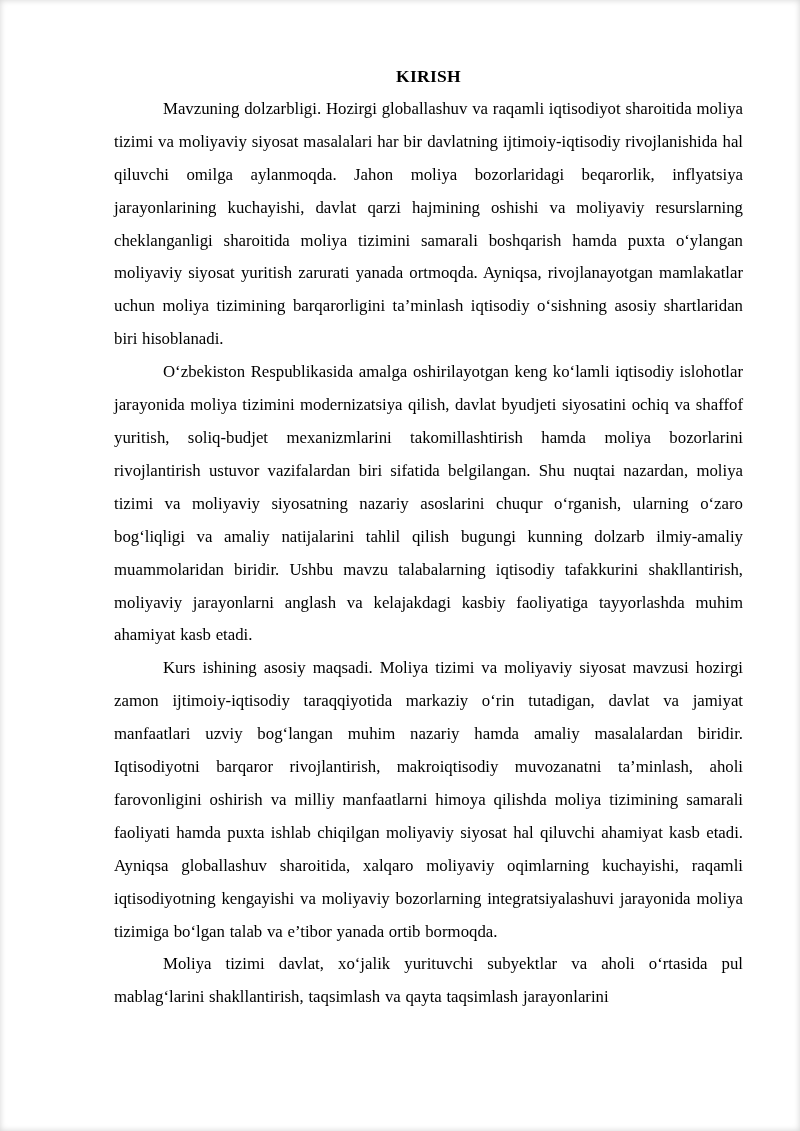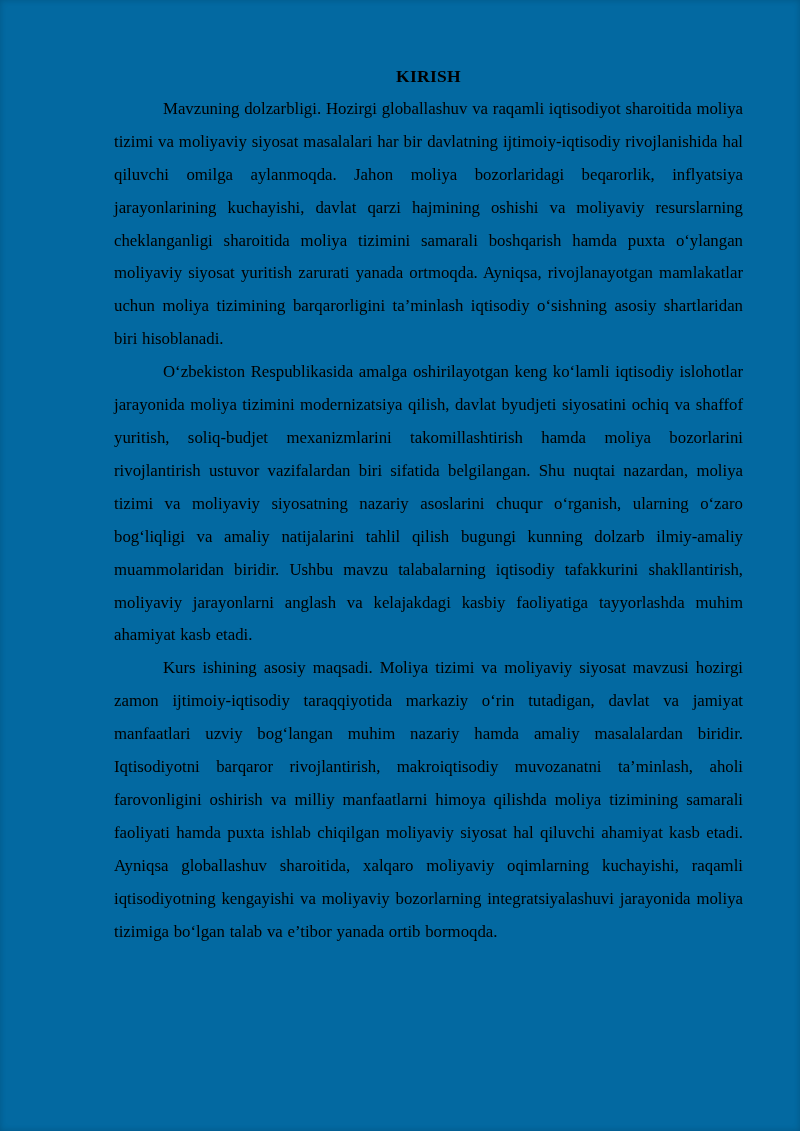--- a/index.html
+++ b/index.html
@@ -5,21 +5,21 @@
   html, body {
     margin: 0;
     padding: 0;
     background: #e9e9e9;
   }
   .page {
     position: relative;
     width: 800px;
     height: 1131px;
     margin: 0 auto;
-    background: #0369a1;
+    background: #ffffff;
     box-sizing: border-box;
     padding: 60px 57px 40px 114px;
     box-shadow: inset 0 0 6px rgba(0,0,0,0.18);
     overflow: hidden;
     font-family: "Liberation Serif", "DejaVu Serif", serif;
     font-size: 16.8px;
     line-height: 32.9px;
     color: #000000;
   }
   .doc-title {
@@ -45,13 +45,14 @@
 
 <div class="page">
   <h1 class="doc-title">KIRISH</h1>
 
   <p class="para"><span class="lead">Mavzuning dolzarbligi</span><span>. Hozirgi globallashuv va raqamli iqtisodiyot sharoitida moliya tizimi va moliyaviy siyosat masalalari har bir davlatning ijtimoiy-iqtisodiy rivojlanishida hal qiluvchi omilga aylanmoqda. Jahon moliya bozorlaridagi beqarorlik, inflyatsiya jarayonlarining kuchayishi, davlat qarzi hajmining oshishi va moliyaviy resurslarning cheklanganligi sharoitida moliya tizimini samarali boshqarish hamda puxta oʻylangan moliyaviy siyosat yuritish zarurati yanada ortmoqda. Ayniqsa, rivojlanayotgan mamlakatlar uchun moliya tizimining barqarorligini ta’minlash iqtisodiy oʻsishning asosiy shartlaridan biri hisoblanadi.</span></p>
 
   <p class="para"><span class="lead"></span><span>Oʻzbekiston Respublikasida amalga oshirilayotgan keng koʻlamli iqtisodiy islohotlar jarayonida moliya tizimini modernizatsiya qilish, davlat byudjeti siyosatini ochiq va shaffof yuritish, soliq-budjet mexanizmlarini takomillashtirish hamda moliya bozorlarini rivojlantirish ustuvor vazifalardan biri sifatida belgilangan. Shu nuqtai nazardan, moliya tizimi va moliyaviy siyosatning nazariy asoslarini chuqur oʻrganish, ularning oʻzaro bogʻliqligi va amaliy natijalarini tahlil qilish bugungi kunning dolzarb ilmiy-amaliy muammolaridan biridir. Ushbu mavzu talabalarning iqtisodiy tafakkurini shakllantirish, moliyaviy jarayonlarni anglash va kelajakdagi kasbiy faoliyatiga tayyorlashda muhim ahamiyat kasb etadi.</span></p>
 
   <p class="para"><span class="lead">Kurs ishining asosiy maqsadi</span><span>. Moliya tizimi va moliyaviy siyosat mavzusi hozirgi zamon ijtimoiy-iqtisodiy taraqqiyotida markaziy oʻrin tutadigan, davlat va jamiyat manfaatlari uzviy bogʻlangan muhim nazariy hamda amaliy masalalardan biridir. Iqtisodiyotni barqaror rivojlantirish, makroiqtisodiy muvozanatni ta’minlash, aholi farovonligini oshirish va milliy manfaatlarni himoya qilishda moliya tizimining samarali faoliyati hamda puxta ishlab chiqilgan moliyaviy siyosat hal qiluvchi ahamiyat kasb etadi. Ayniqsa globallashuv sharoitida, xalqaro moliyaviy oqimlarning kuchayishi, raqamli iqtisodiyotning kengayishi va moliyaviy bozorlarning integratsiyalashuvi jarayonida moliya tizimiga boʻlgan talab va e’tibor yanada ortib bormoqda.</span></p>
 
+  <p class="para"><span class="lead"></span><span>Moliya tizimi davlat, xoʻjalik yurituvchi subyektlar va aholi oʻrtasida pul mablagʻlarini shakllantirish, taqsimlash va qayta taqsimlash jarayonlarini</span></p>
 </div>
 
 </body></html>

